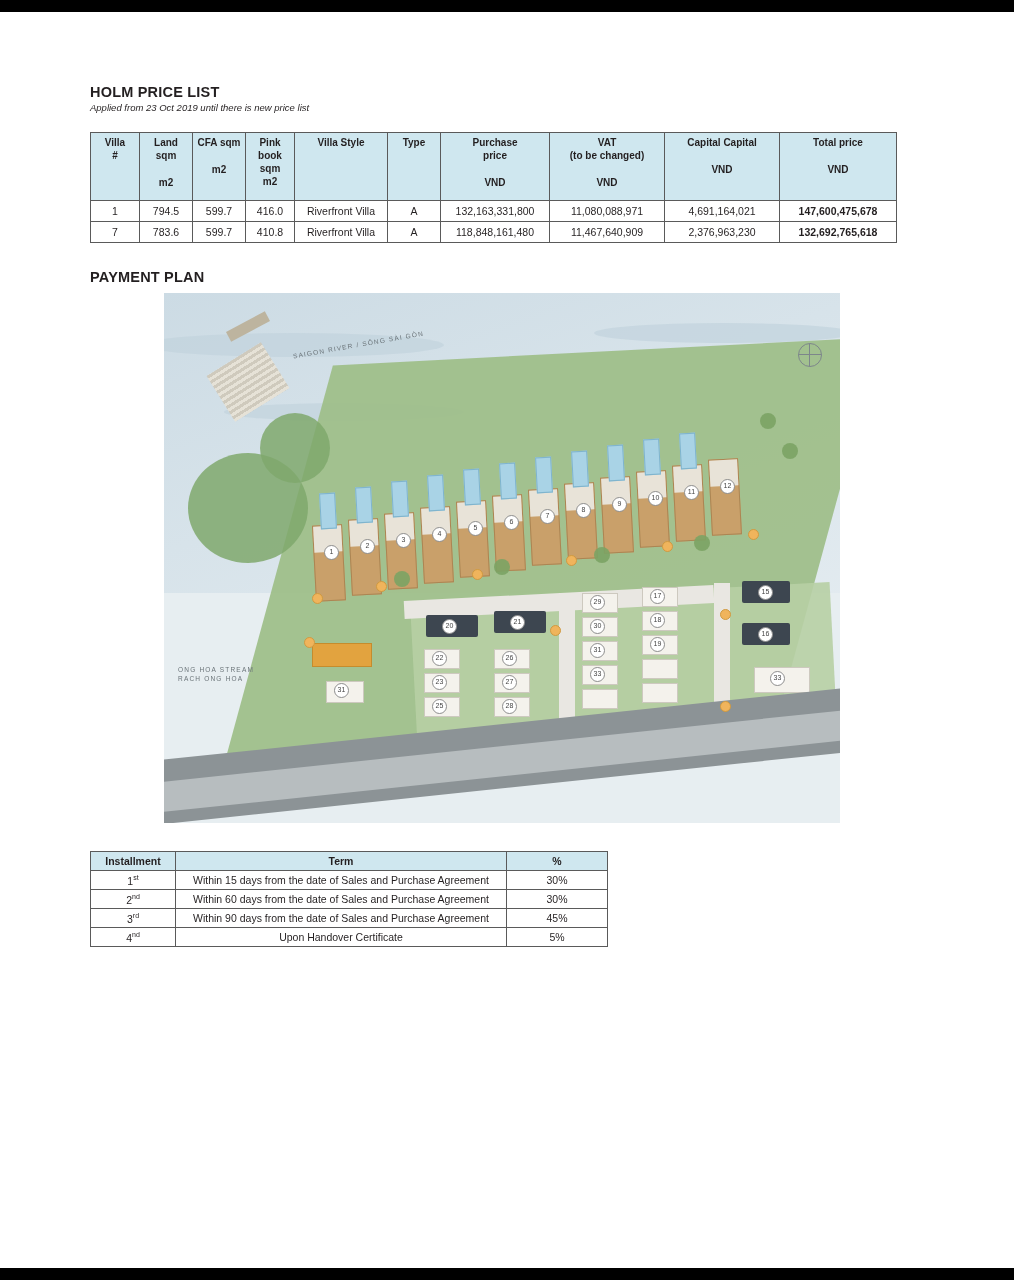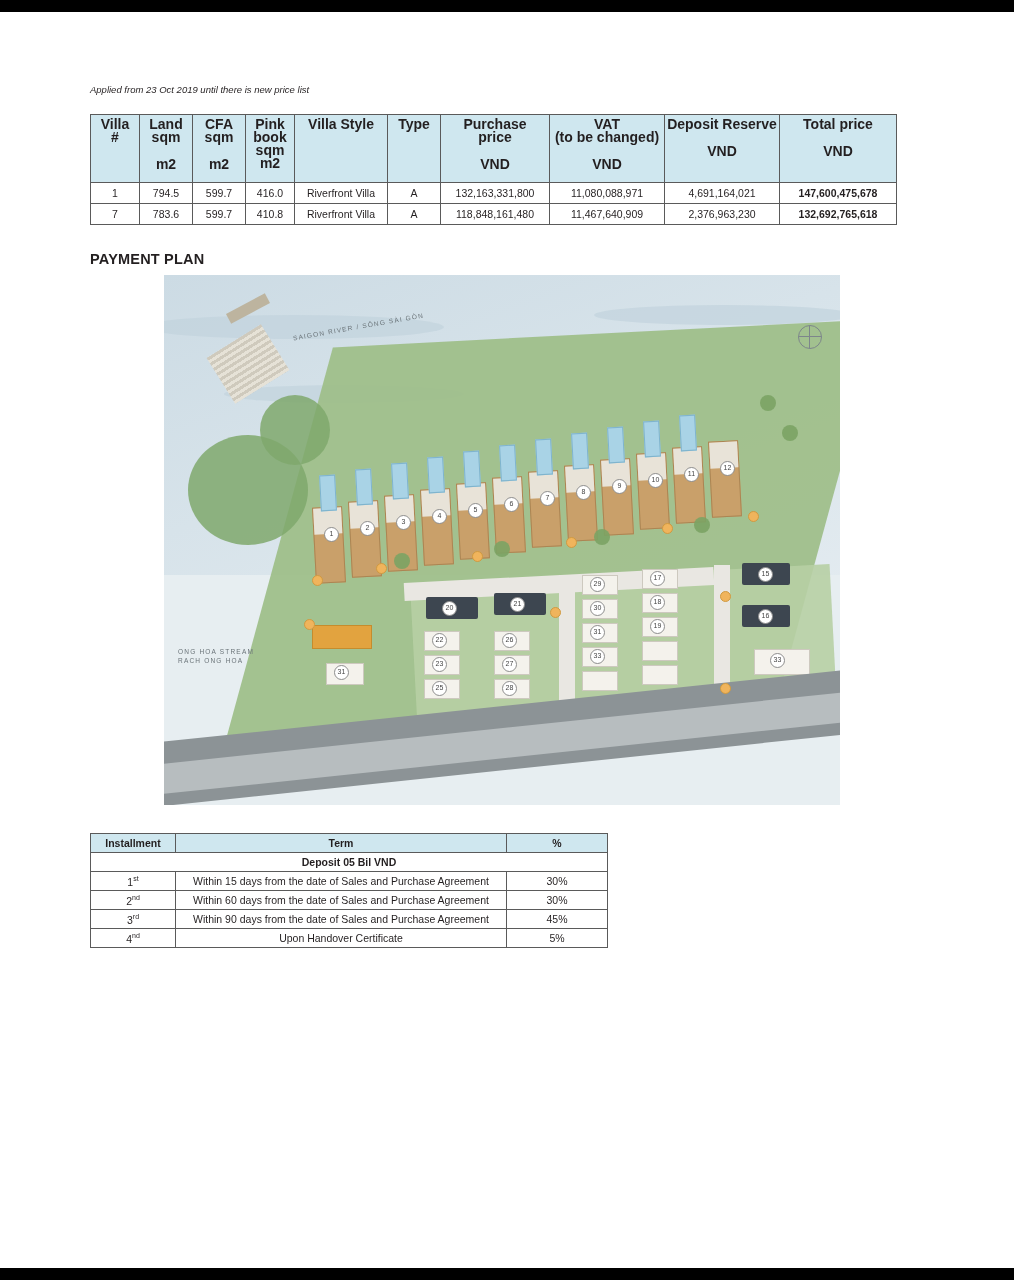--- a/index.html
+++ b/index.html
@@ -51,21 +51,21 @@
     font-size:10px;
     color:#231f20;
   }
   table.price th,table.price td{
     border:1px solid #5a5a5a;
     padding:0;
   }
   table.price thead th{
     background:#cfe7ef;
     font-weight:bold;
-    font-size:14px;
+    font-size:10px;
     vertical-align:top;
     line-height:13px;
     padding:3px 2px 2px 2px;
     text-align:center;
   }
   table.price thead th .unit{
     display:block;
     font-weight:bold;
     margin-top:14px;
   }
@@ -230,20 +230,21 @@
   td.pct{text-align:center;}
   sup{font-size:7px;vertical-align:super;}
 </style>
 </head>
 <body>
 
 <div class="page">
   <div class="content">
 
     <div>
+      <div class="section-title">HOLM PRICE LIST</div>
       <div class="subtitle">Applied from 23 Oct 2019  until there is new price list</div>
 
       <table class="price">
         <thead>
           <tr>
             <th class="col-villa tall">
               <span>Villa</span><br>
               <span>#</span>
             </th>
             <th class="col-land tall">
@@ -267,21 +268,21 @@
               <span>Purchase</span><br>
               <span>price</span>
               <span class="unit">VND</span>
             </th>
             <th class="col-vat tall">
               <span>VAT</span><br>
               <span>(to be changed)</span>
               <span class="unit">VND</span>
             </th>
             <th class="col-reserve tall">
-              <span>Deposit Reserve</span>
+              <span>Capital Capital</span>
               <span class="unit">VND</span>
             </th>
             <th class="col-total tall">
               <span>Total  price</span>
               <span class="unit">VND</span>
             </th>
           </tr>
         </thead>
         <tbody>
           <tr>
@@ -481,23 +482,20 @@
       <table class="pay">
         <thead>
           <tr>
             <th class="pay-c1">Installment</th>
             <th class="pay-c2">Term</th>
             <th class="pay-c3">%</th>
           </tr>
         </thead>
         <tbody>
           <tr>
-            <td class="dep" colspan="3">Deposit 05 Bil VND</td>
-          </tr>
-          <tr>
             <td class="inst"><span>1</span><sup>st</sup></td>
             <td class="term">Within 15 days from the date of Sales and Purchase Agreement</td>
             <td class="pct">30%</td>
           </tr>
           <tr>
             <td class="inst"><span>2</span><sup>nd</sup></td>
             <td class="term">Within 60 days from the date of Sales and Purchase Agreement</td>
             <td class="pct">30%</td>
           </tr>
           <tr>

